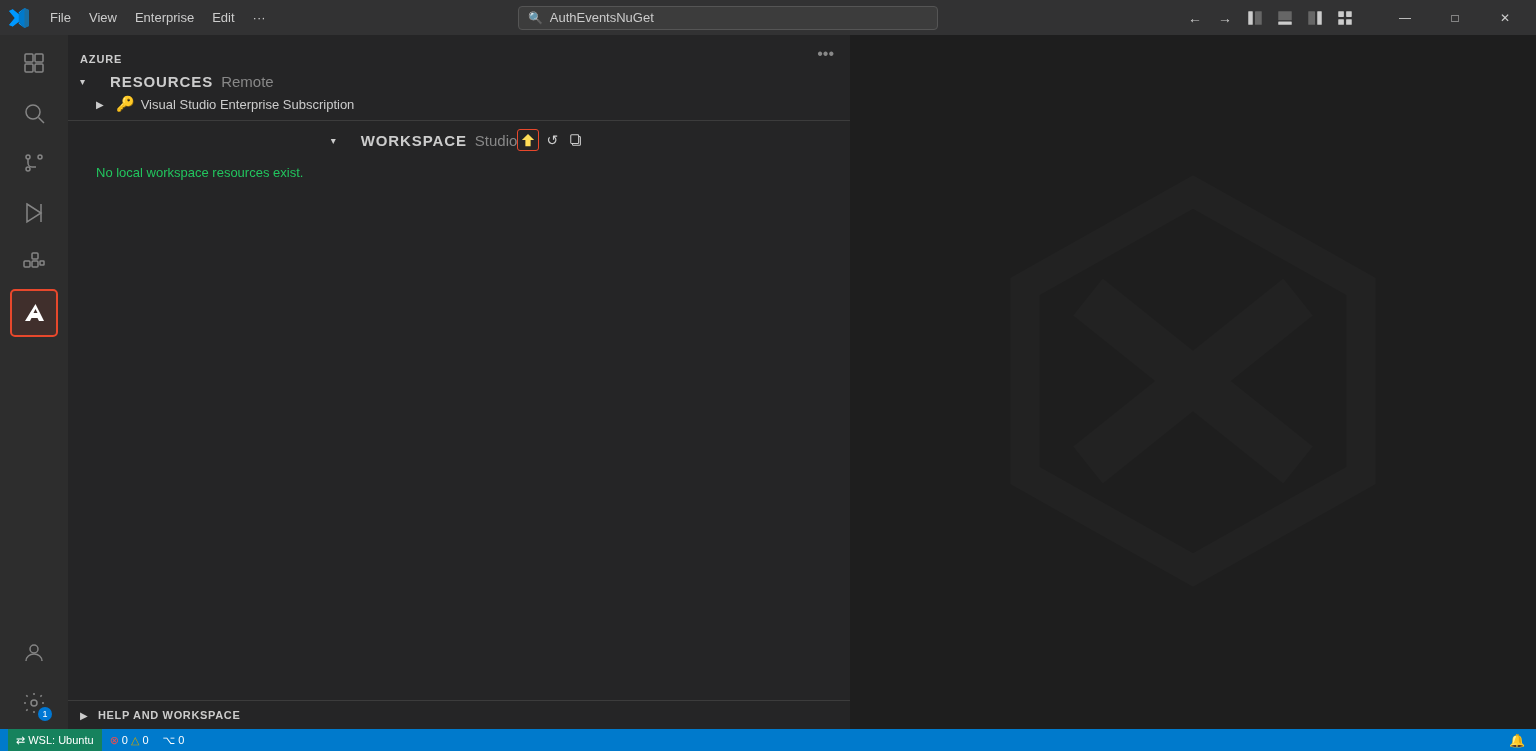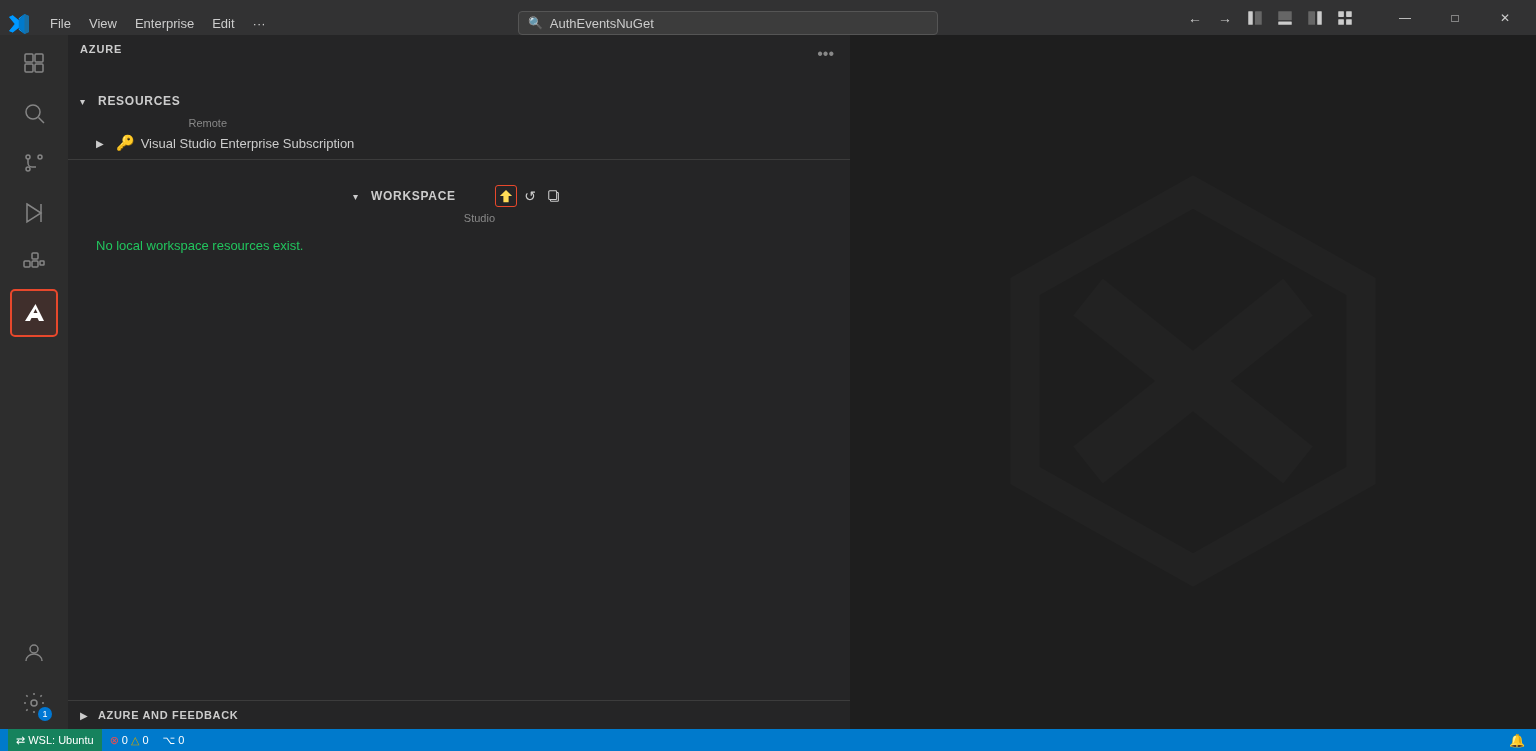--- a/index.html
+++ b/index.html
@@ -13,21 +13,21 @@
       overflow: hidden;
       display: flex;
       flex-direction: column;
     }
 
     
     .titlebar {
       background: #323233;
       height: 35px;
       display: flex;
-      align-items: flex-end;
+      align-items: center;
       padding: 0 8px;
       flex-shrink: 0;
       gap: 8px;
     }
     .titlebar-logo {
       width: 22px;
       height: 22px;
       margin-right: 4px;
     }
     .titlebar-menu {
@@ -146,21 +146,21 @@
       width: 782px;
       background: #252526;
       display: flex;
       flex-direction: column;
       flex-shrink: 0;
       overflow: hidden;
     }
 
     .sidebar-section-header {
       display: flex;
-      align-items: flex-start;
+      align-items: flex-end;
       justify-content: space-between;
       padding: 8px 12px 6px 12px;
     }
     .sidebar-section-title {
       font-size: 11px;
       font-weight: 700;
       color: #cccccc;
       letter-spacing: 0.08em;
     }
     .sidebar-dots-btn {
@@ -186,30 +186,30 @@
     .chevron {
       font-size: 10px;
       color: #cccccc;
       width: 14px;
       flex-shrink: 0;
     }
     .chevron.open::before { content: '▾'; }
     .chevron.closed::before { content: '▶'; }
 
     .section-label {
-      font-size: 12px;
+      font-size: 15px;
       font-weight: 700;
       color: #cccccc;
       letter-spacing: 0.06em;
+      margin-left: 12px;
     }
     .section-sublabel {
-      font-size: 11px;
+      font-size: 15px;
       color: #888;
       margin-left: 4px;
-      margin-top: 44px;
     }
 
     .tree-item {
       display: flex;
       align-items: center;
       padding: 3px 12px 3px 28px;
       cursor: pointer;
       gap: 6px;
       font-size: 13px;
     }
@@ -509,21 +509,21 @@
               </svg>
           </div>
         </div>
       </div>
       <div class="workspace-empty">No local workspace resources exist.</div>
     </div>
 
     <div class="help-section">
       <div class="help-row">
         <span class="chevron closed"></span>
-        <span class="help-label">AZURE AND FEEDBACK</span>
+        <span class="help-label">HELP AND WORKSPACE</span>
       </div>
     </div>
   </div>
 
   <div class="editor-area">
     <div class="vscode-watermark">
       
       <svg viewBox="0 0 400 400" xmlns="http://www.w3.org/2000/svg" width="420" height="420">
 
         <polygon points="200,20 360,110 360,290 200,380 40,290 40,110" fill="none" stroke="#555" stroke-width="28"></polygon>

